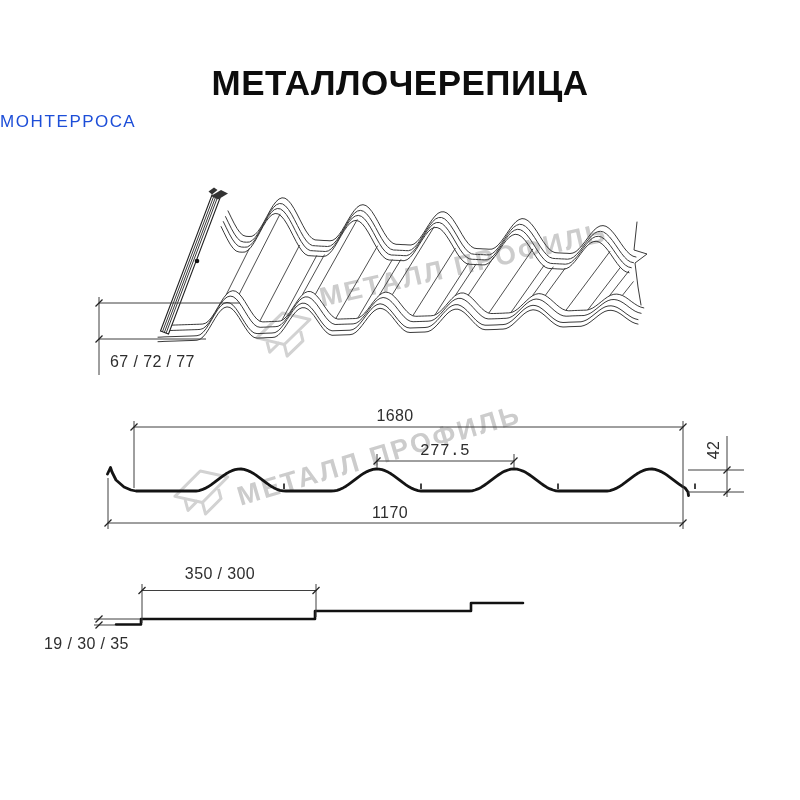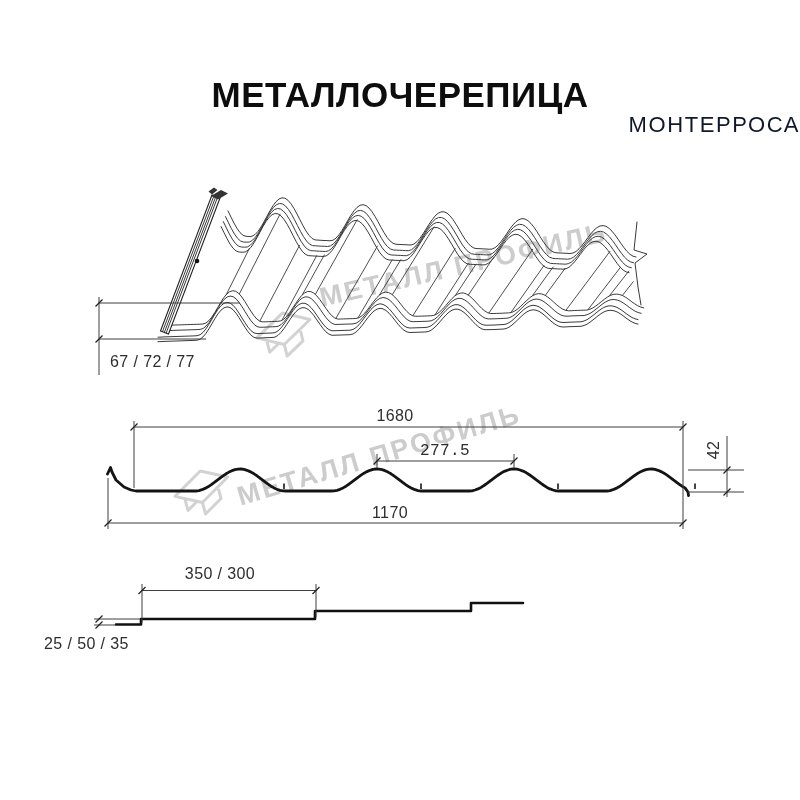--- a/index.html
+++ b/index.html
@@ -1,21 +1,21 @@
 <!DOCTYPE html>
 <html><head>
 <meta charset="utf-8">
 <style>
   html,body{margin:0;padding:0;background:#fff;}
   #canvas{position:relative;width:800px;height:800px;background:#ffffff;overflow:hidden;
           font-family:"Liberation Sans", sans-serif;}
   .title{position:absolute;left:0;top:63px;width:800px;text-align:center;
-         font-size:35px;font-weight:bold;letter-spacing:.5px;color:#0d0d0d;margin-top:12px;}
-  .subtitle{position:absolute;left:0;top:112px;width:800px;text-align:right;
-         font-size:22px;font-weight:500;letter-spacing:1.6px;color:#0f172a;}
+         font-size:35px;font-weight:bold;letter-spacing:.5px;color:#0d0d0d;}
+  .subtitle{position:absolute;left:0;top:112px;width:800px;text-align:left;
+         font-size:17px;font-weight:500;letter-spacing:1.6px;color:#1d4ed8;}
   .dim{position:absolute;font-size:16px;color:#2e2e2e;letter-spacing:.4px;white-space:nowrap;}
   .dim.c{text-align:center;}
   .wm-text{position:absolute;font-size:27px;font-weight:bold;letter-spacing:2.5px;
          color:#cccccc;white-space:nowrap;transform-origin:0 50%;}
   .wm-logo{position:absolute;transform-origin:50% 50%;}
   svg.draw{position:absolute;left:0;top:0;}
 </style>
 </head>
 <body>
 
@@ -41,21 +41,21 @@
 
   <div class="title">МЕТАЛЛОЧЕРЕПИЦА</div>
   <div class="subtitle">МОНТЕРРОСА</div>
 
   <div class="dim" style="left:110px;top:353px;">67 / 72 / 77</div>
   <div class="dim c" style="left:335px;top:407px;width:120px;">1680</div>
   <div class="dim c" style="left:405px;top:442px;width:80px;font-family:Liberation Mono, monospace;">277.5</div>
   <div class="dim c" style="left:694px;top:441px;width:40px;transform:rotate(-90deg);">42</div>
   <div class="dim c" style="left:330px;top:504px;width:120px;">1170</div>
   <div class="dim c" style="left:150px;top:565px;width:140px;">350 / 300</div>
-  <div class="dim" style="left:44px;top:635px;">25 / 50 / 35</div>
+  <div class="dim" style="left:44px;top:635px;">19 / 30 / 35</div>
 
   <svg id="art" class="draw" width="800" height="800" viewBox="0 0 800 800">
       <g>
         <line x1="226.3" y1="294.4937198684314" x2="249.5956443992187" y2="248.00379674497216" stroke="#3a3a3a" stroke-width="0.9"></line>
         <line x1="239.3" y1="294.0218198684314" x2="280.166142769847" y2="213.83479862986385" stroke="#3a3a3a" stroke-width="0.9"></line>
         <line x1="259.8" y1="321.18641168165044" x2="299.6700601252825" y2="244.98681650158164" stroke="#3a3a3a" stroke-width="0.9"></line>
         <line x1="281.8" y1="320.4733648911665" x2="316.85978183396287" y2="255.30579858894123" stroke="#3a3a3a" stroke-width="0.9"></line>
         <line x1="302.3" y1="294.84137100905815" x2="324.52747520523474" y2="254.5680629005767" stroke="#3a3a3a" stroke-width="0.9"></line>
         <line x1="315.3" y1="294.36947100905815" x2="357.3672549889889" y2="219.36049782790212" stroke="#3a3a3a" stroke-width="0.9"></line>
         <line x1="335.8" y1="318.5131648911665" x2="377.67297013932176" y2="245.6938379805759" stroke="#3a3a3a" stroke-width="0.9"></line>

